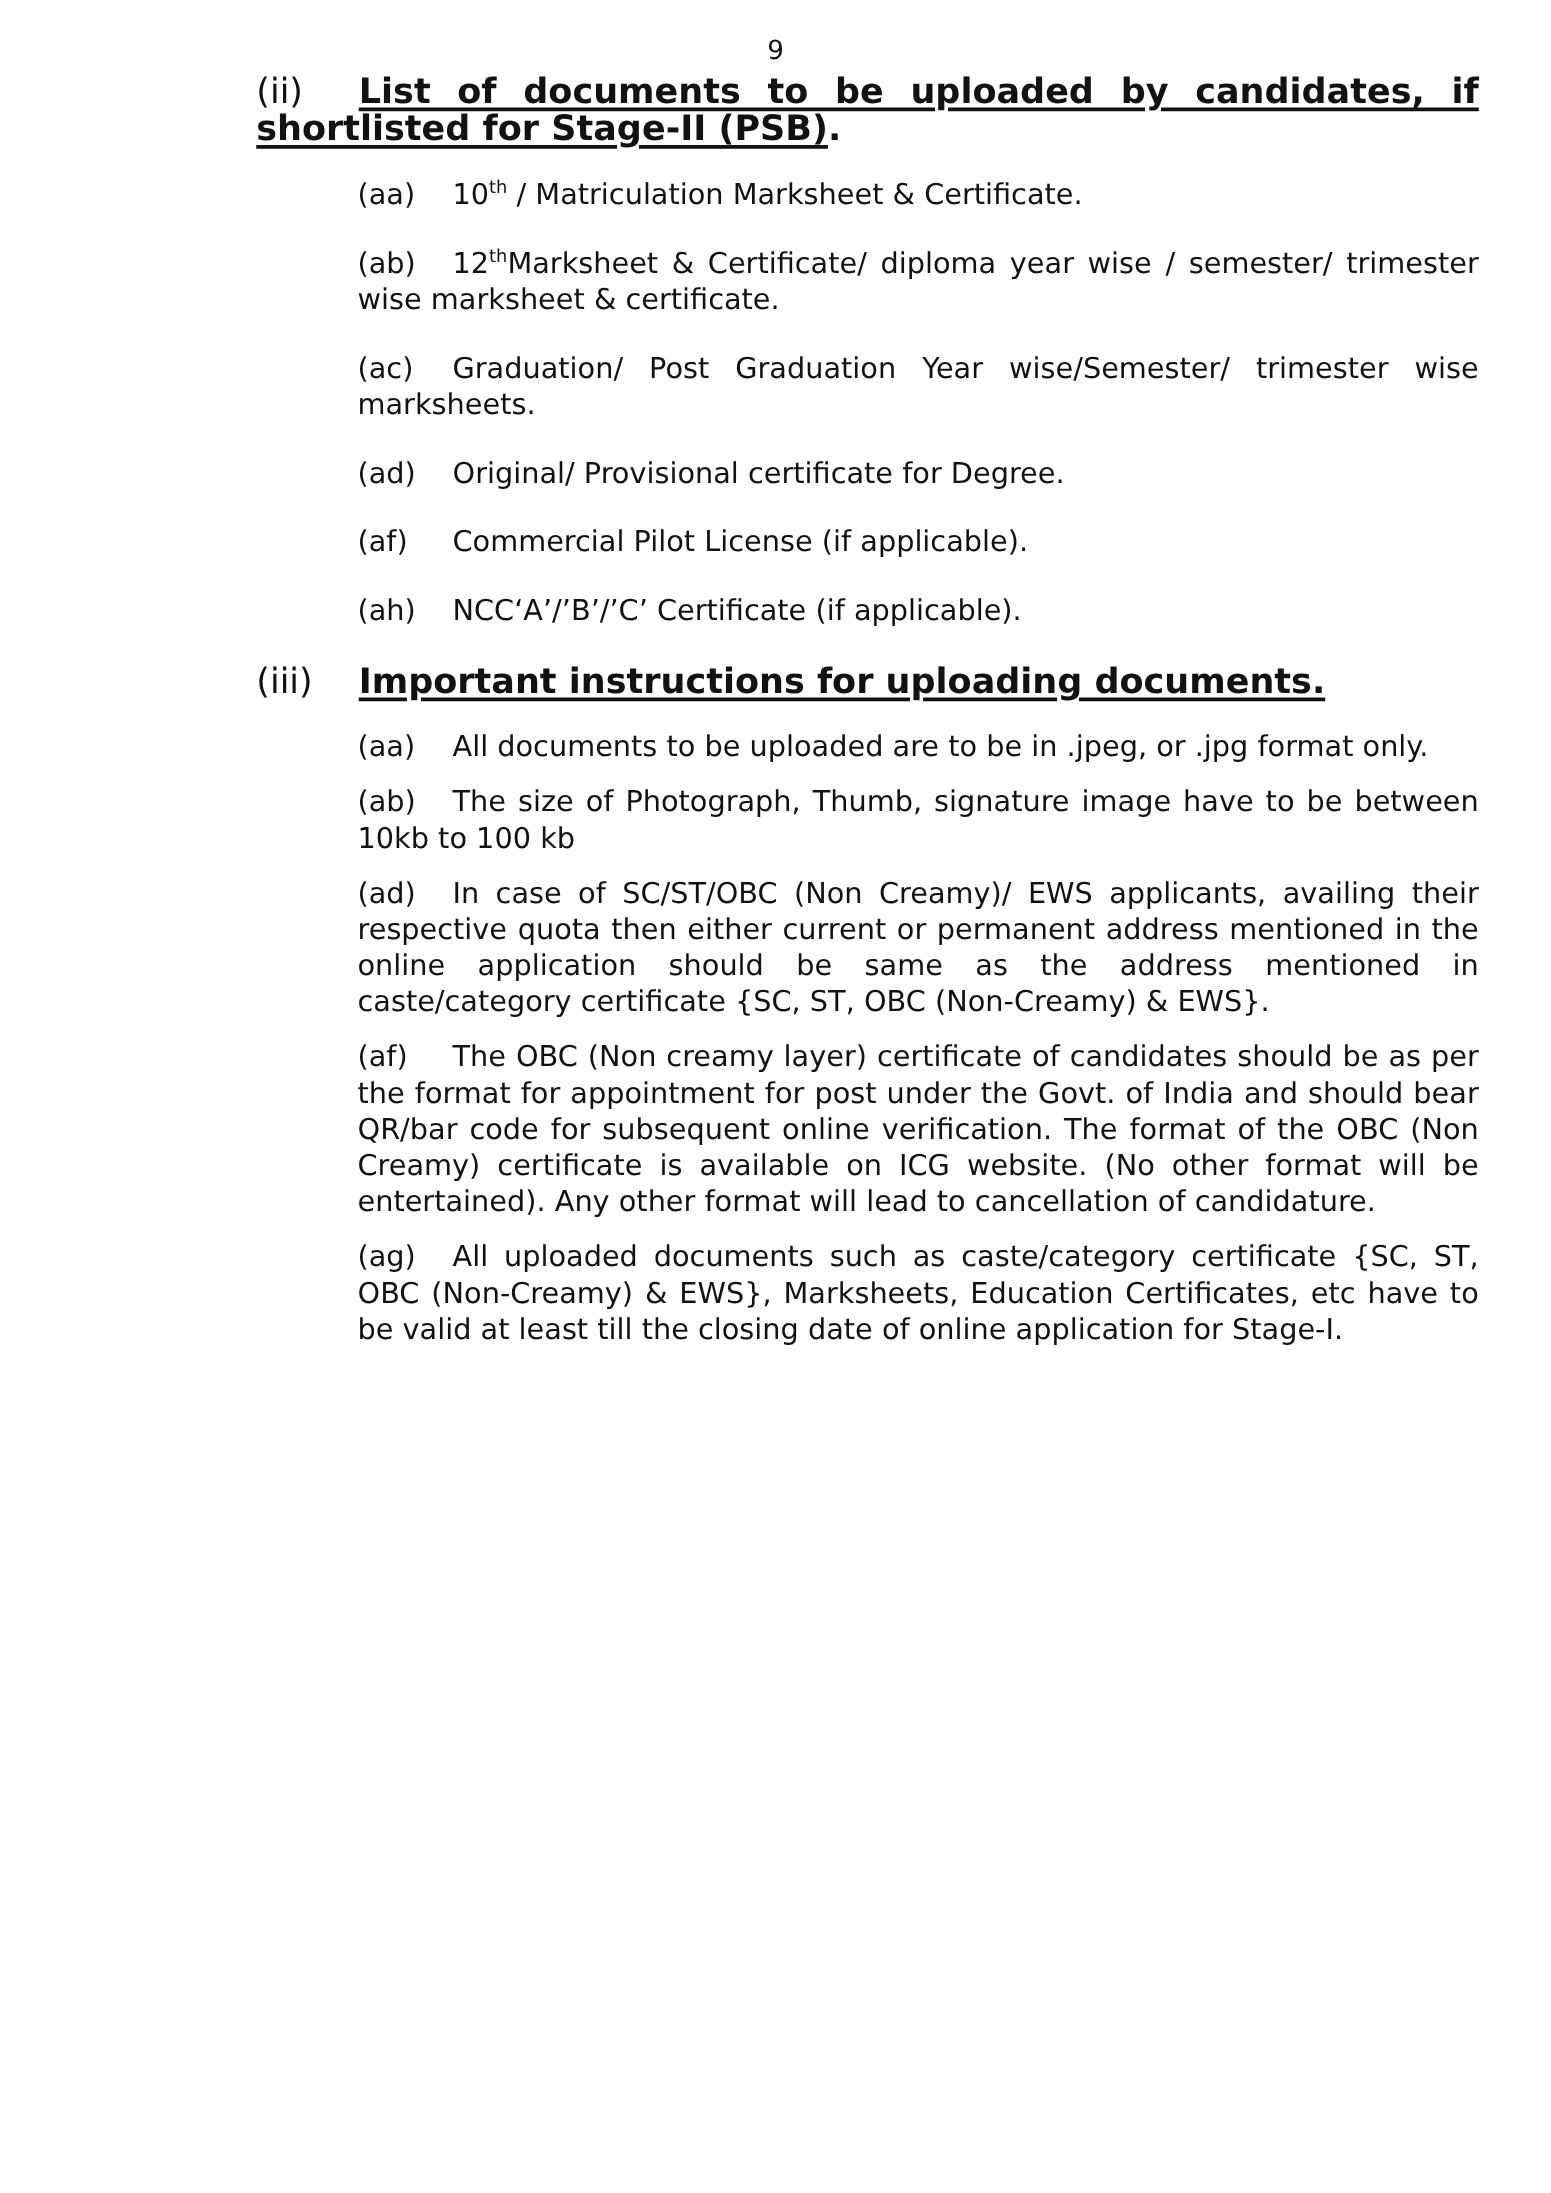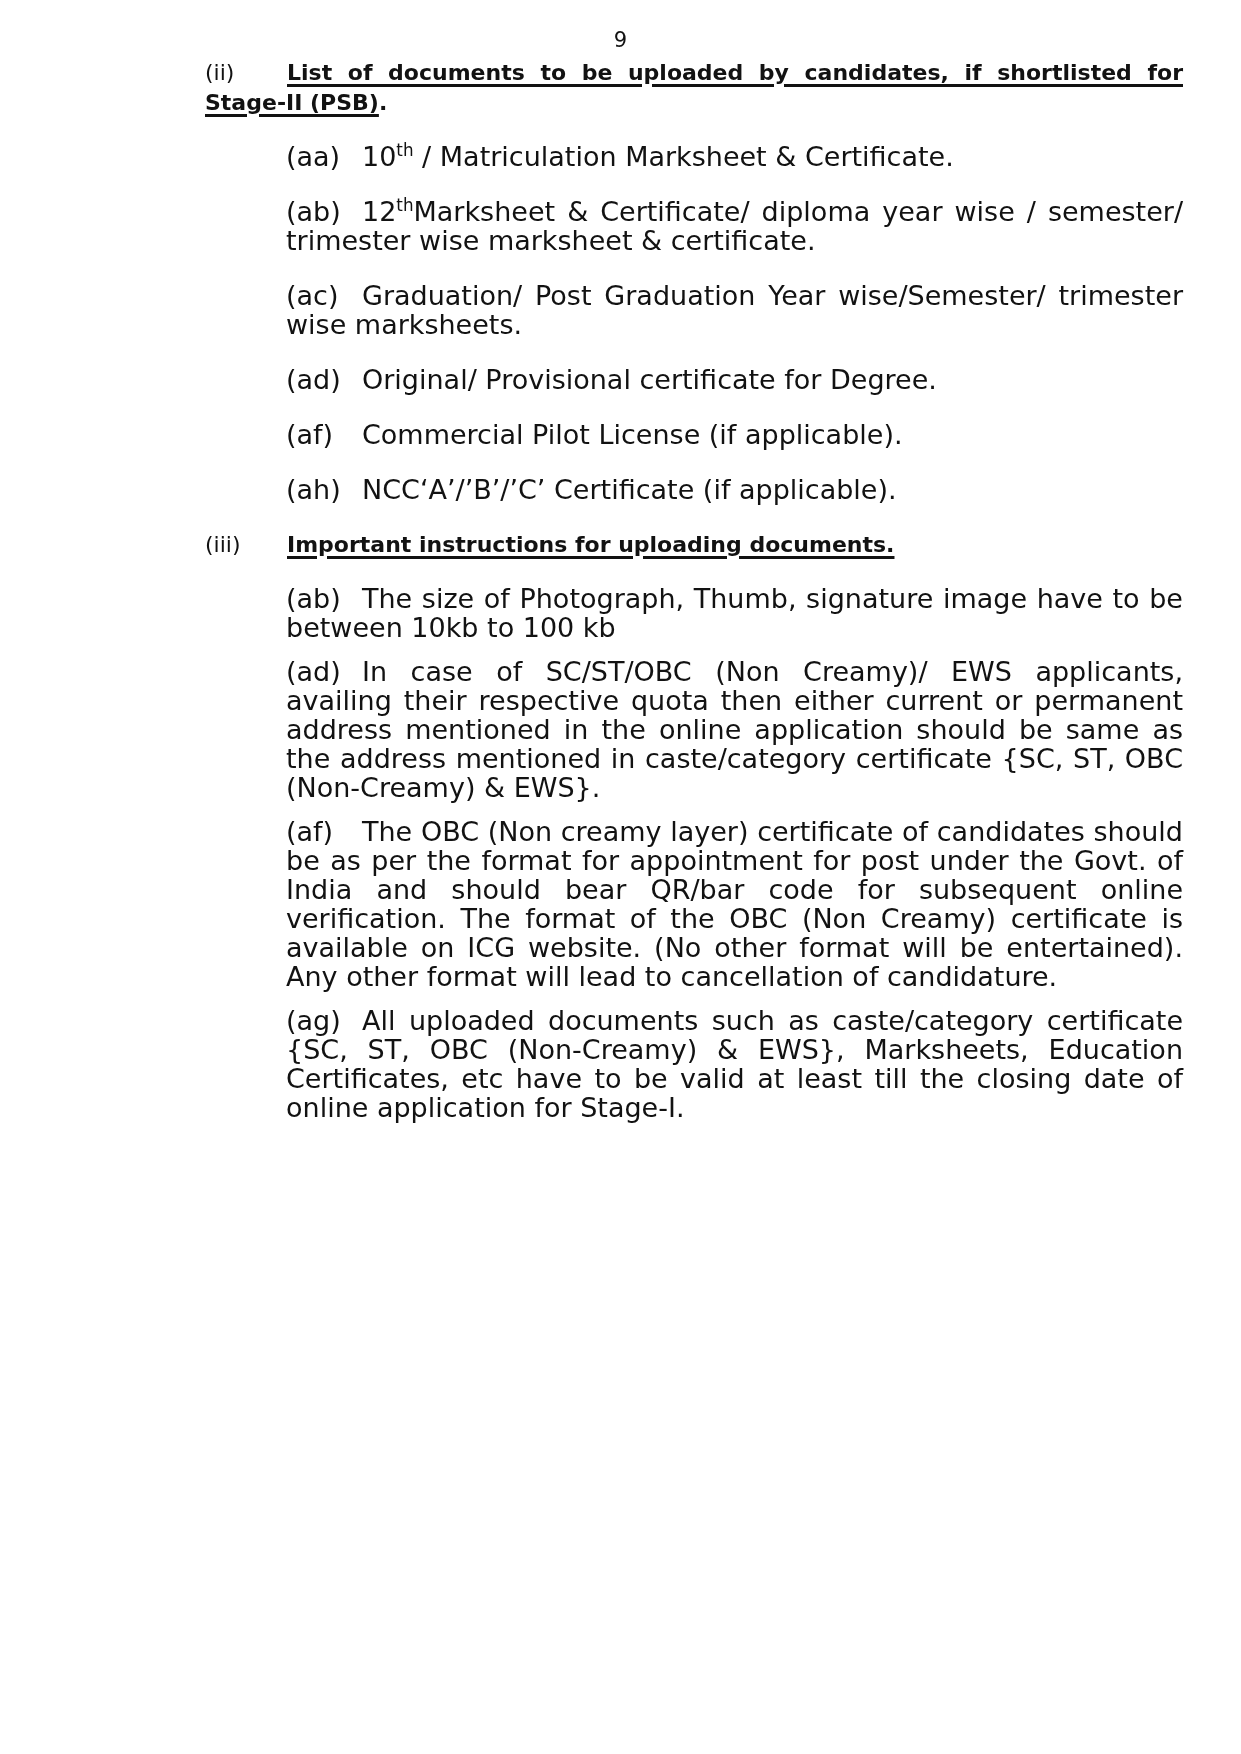--- a/index.html
+++ b/index.html
@@ -20,38 +20,38 @@
     height: 1754px;
     padding-top: 26px;
     overflow: hidden;
   }
   .pagenum {
     text-align: center;
     font-size: 21px;
     line-height: 28px;
   }
   .heading {
-    font-size: 22px;
+    font-size: 28px;
     font-weight: bold;
     line-height: 30px;
     margin: 4px 58px 24px 205px;
     text-align: justify;
   }
   .hlbl {
     display: inline-block;
     width: 82px;
     font-weight: normal;
   }
   .htext {
     text-decoration: underline;
     text-decoration-thickness: 2.5px;
     text-underline-offset: 4px;
   }
   .item {
-    font-size: 27px;
+    font-size: 23px;
     line-height: 29px;
     margin: 0 58px 26px 286px;
     text-align: justify;
   }
   .s3 .item {
     margin-bottom: 15px;
   }
   .s3 .heading {
     margin-top: 0;
   }
@@ -87,20 +87,21 @@
     <p class="item"><span class="lbl">(af)</span><span class="itext">Commercial Pilot License (if applicable).</span></p>
 
 
     <p class="item"><span class="lbl">(ah)</span><span class="itext">NCC‘A’/’B’/’C’ Certificate (if applicable).</span></p>
 
   </section>
 
   <section class="s3">
     <p class="heading"><span class="hlbl">(iii)</span><span class="htext">Important instructions for uploading documents.</span><span></span></p>
 
+    <p class="item"><span class="lbl">(aa)</span><span class="itext">All documents to be uploaded are to be in .jpeg, or .jpg format only.</span></p>
 
     <p class="item"><span class="lbl">(ab)</span><span class="itext">The size of Photograph, Thumb, signature image have to be between 10kb to 100 kb</span></p>
 
 
     <p class="item"><span class="lbl">(ad)</span><span class="itext">In case of SC/ST/OBC (Non Creamy)/ EWS applicants, availing their respective quota then either current or permanent address mentioned in the online application should be same as the address mentioned in caste/category certificate {SC, ST, OBC (Non-Creamy) &amp; EWS}.</span></p>
 
 
     <p class="item"><span class="lbl">(af)</span><span class="itext">The OBC (Non creamy layer) certificate of candidates should be as per the format for appointment for post under the Govt. of India and should bear QR/bar code for subsequent online verification. The format of the OBC (Non Creamy) certificate is available on ICG website. (No other format will be entertained). Any other format will lead to cancellation of candidature.</span></p>
 
     <p class="item"><span class="lbl">(ag)</span><span class="itext">All uploaded documents such as caste/category certificate {SC, ST, OBC (Non-Creamy) &amp; EWS}, Marksheets, Education Certificates, etc have to be valid at least till the closing date of online application for Stage-I.</span></p>

